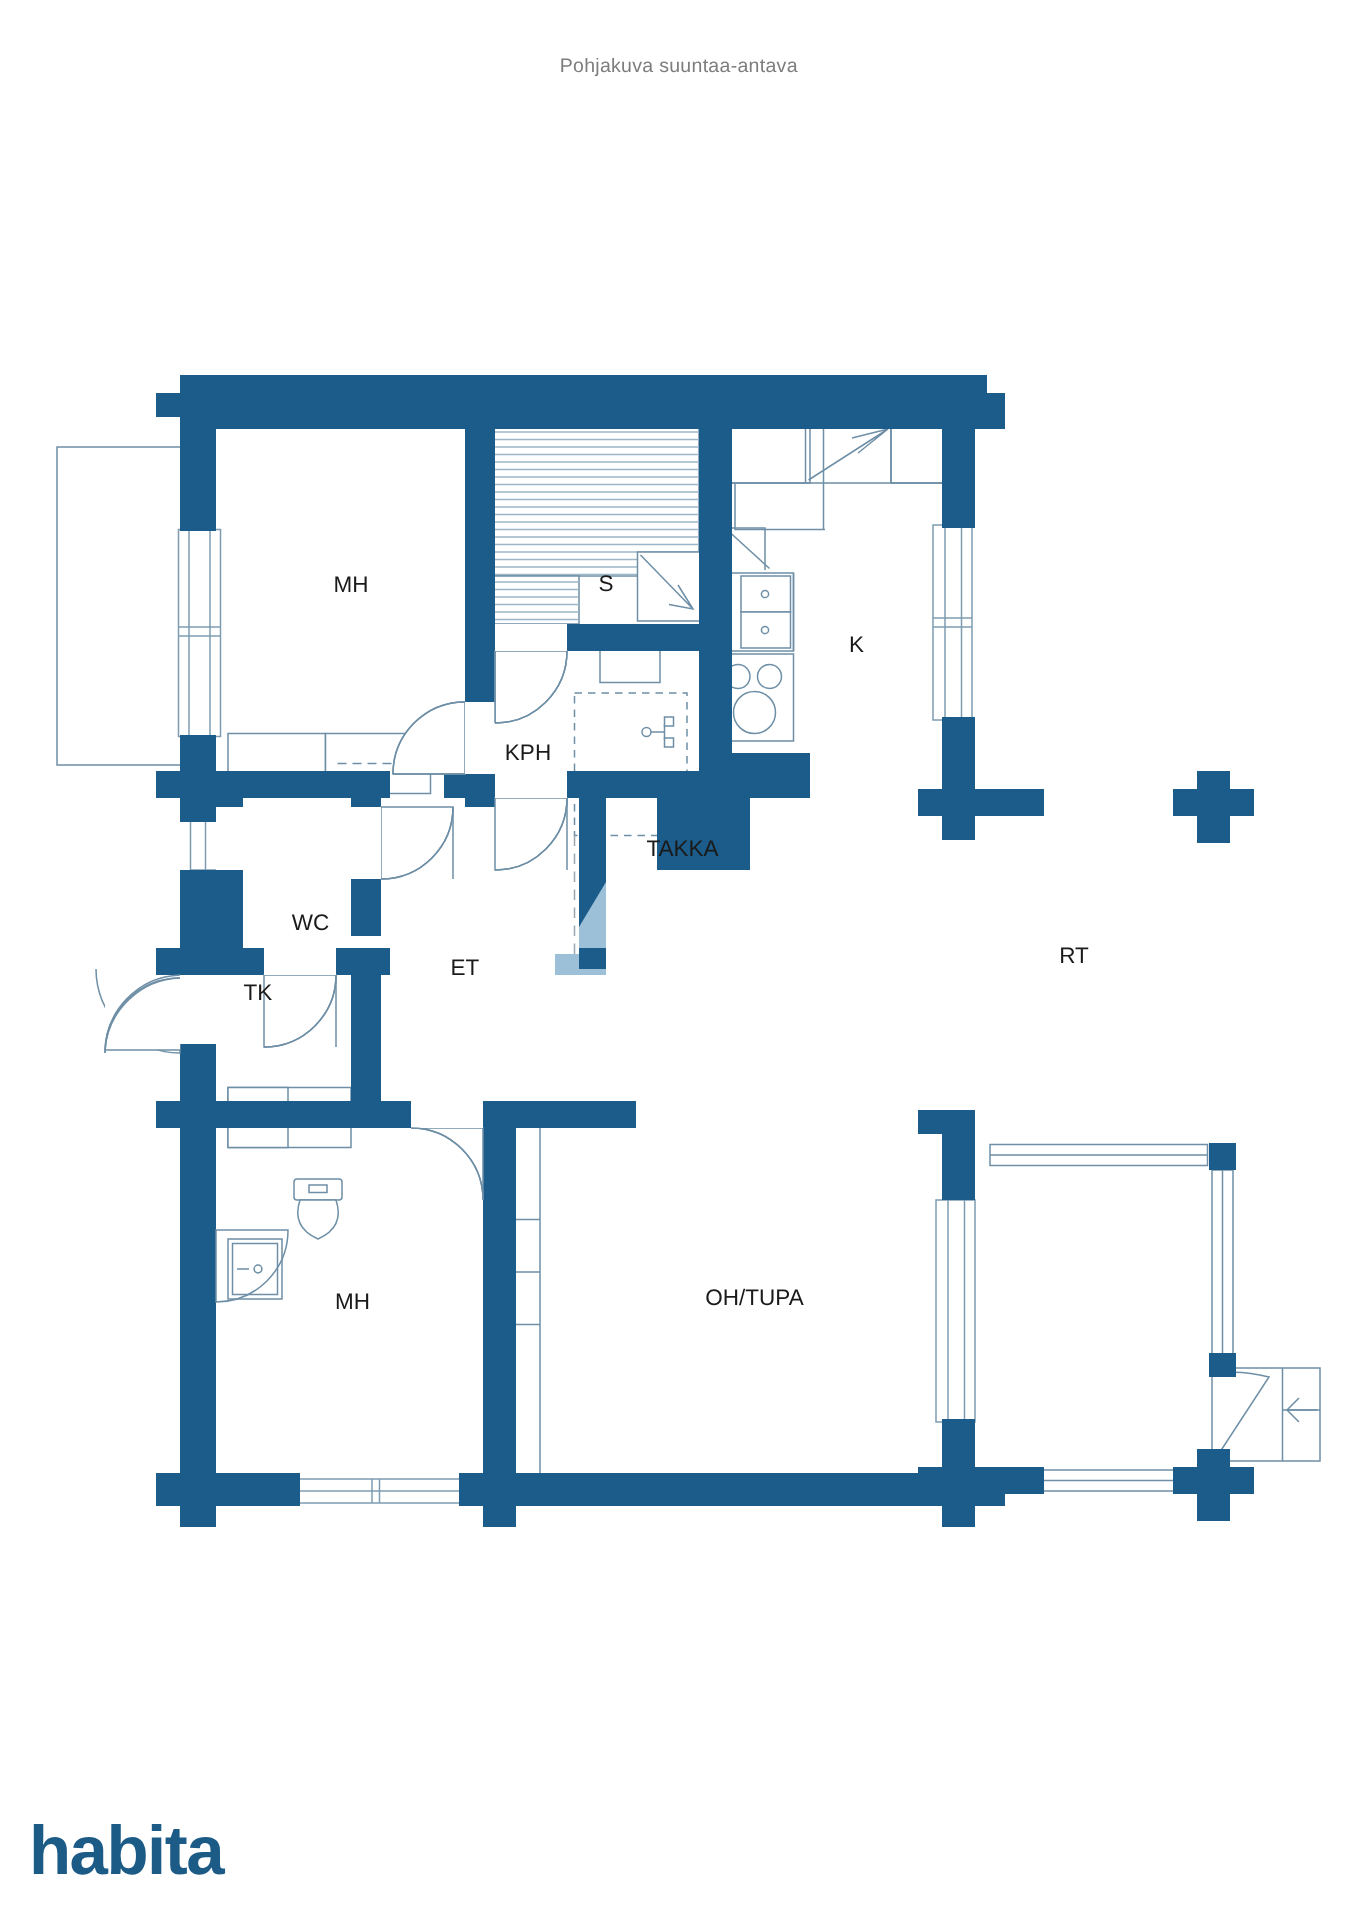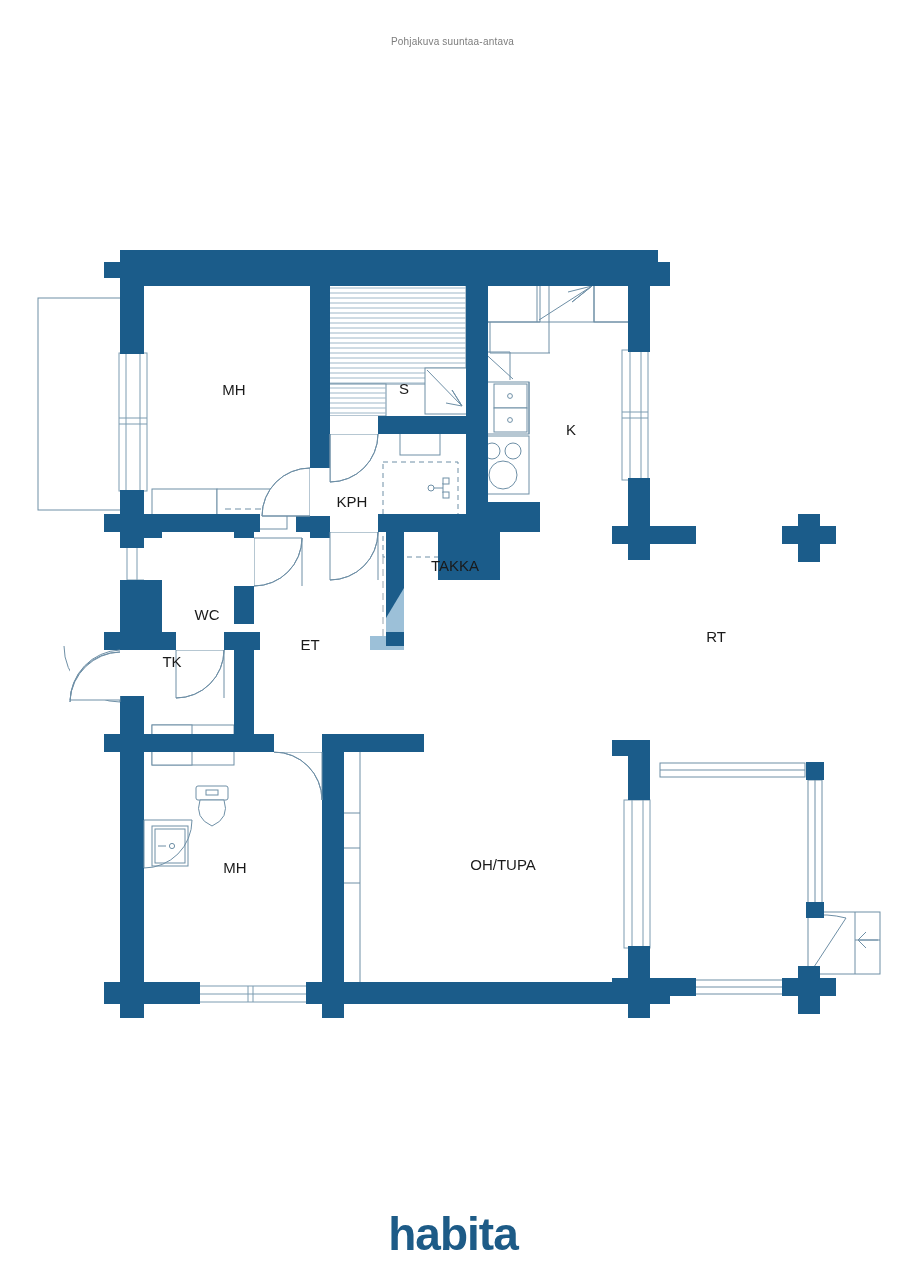--- a/index.html
+++ b/index.html
@@ -12,35 +12,34 @@
   #page {
     position: relative;
     width: 905px; height: 1280px;
     overflow: hidden;
     background: #fff;
   }
   #plan-title {
     position: absolute;
     top: 36px; left: 0; width: 905px;
     text-align: center;
-    font-size: 10px;
+    font-size: 13px;
     color: #7d7d7d;
     letter-spacing: .2px;
   }
   #floorplan-wrap {
     position: absolute;
     top: 240px; left: 0;
     width: 790px; height: 800px;
   }
   #floorplan { display: block; }
   #brand {
     position: absolute;
     left: 0; bottom: 18px;
     width: 905px;
-    text-align: center;
   }
   #brand svg { display: inline-block; }
 </style>
 </head>
 <body>
 
 <div id="page">
 
   <div id="plan-title">Pohjakuva suuntaa-antava</div>
 

